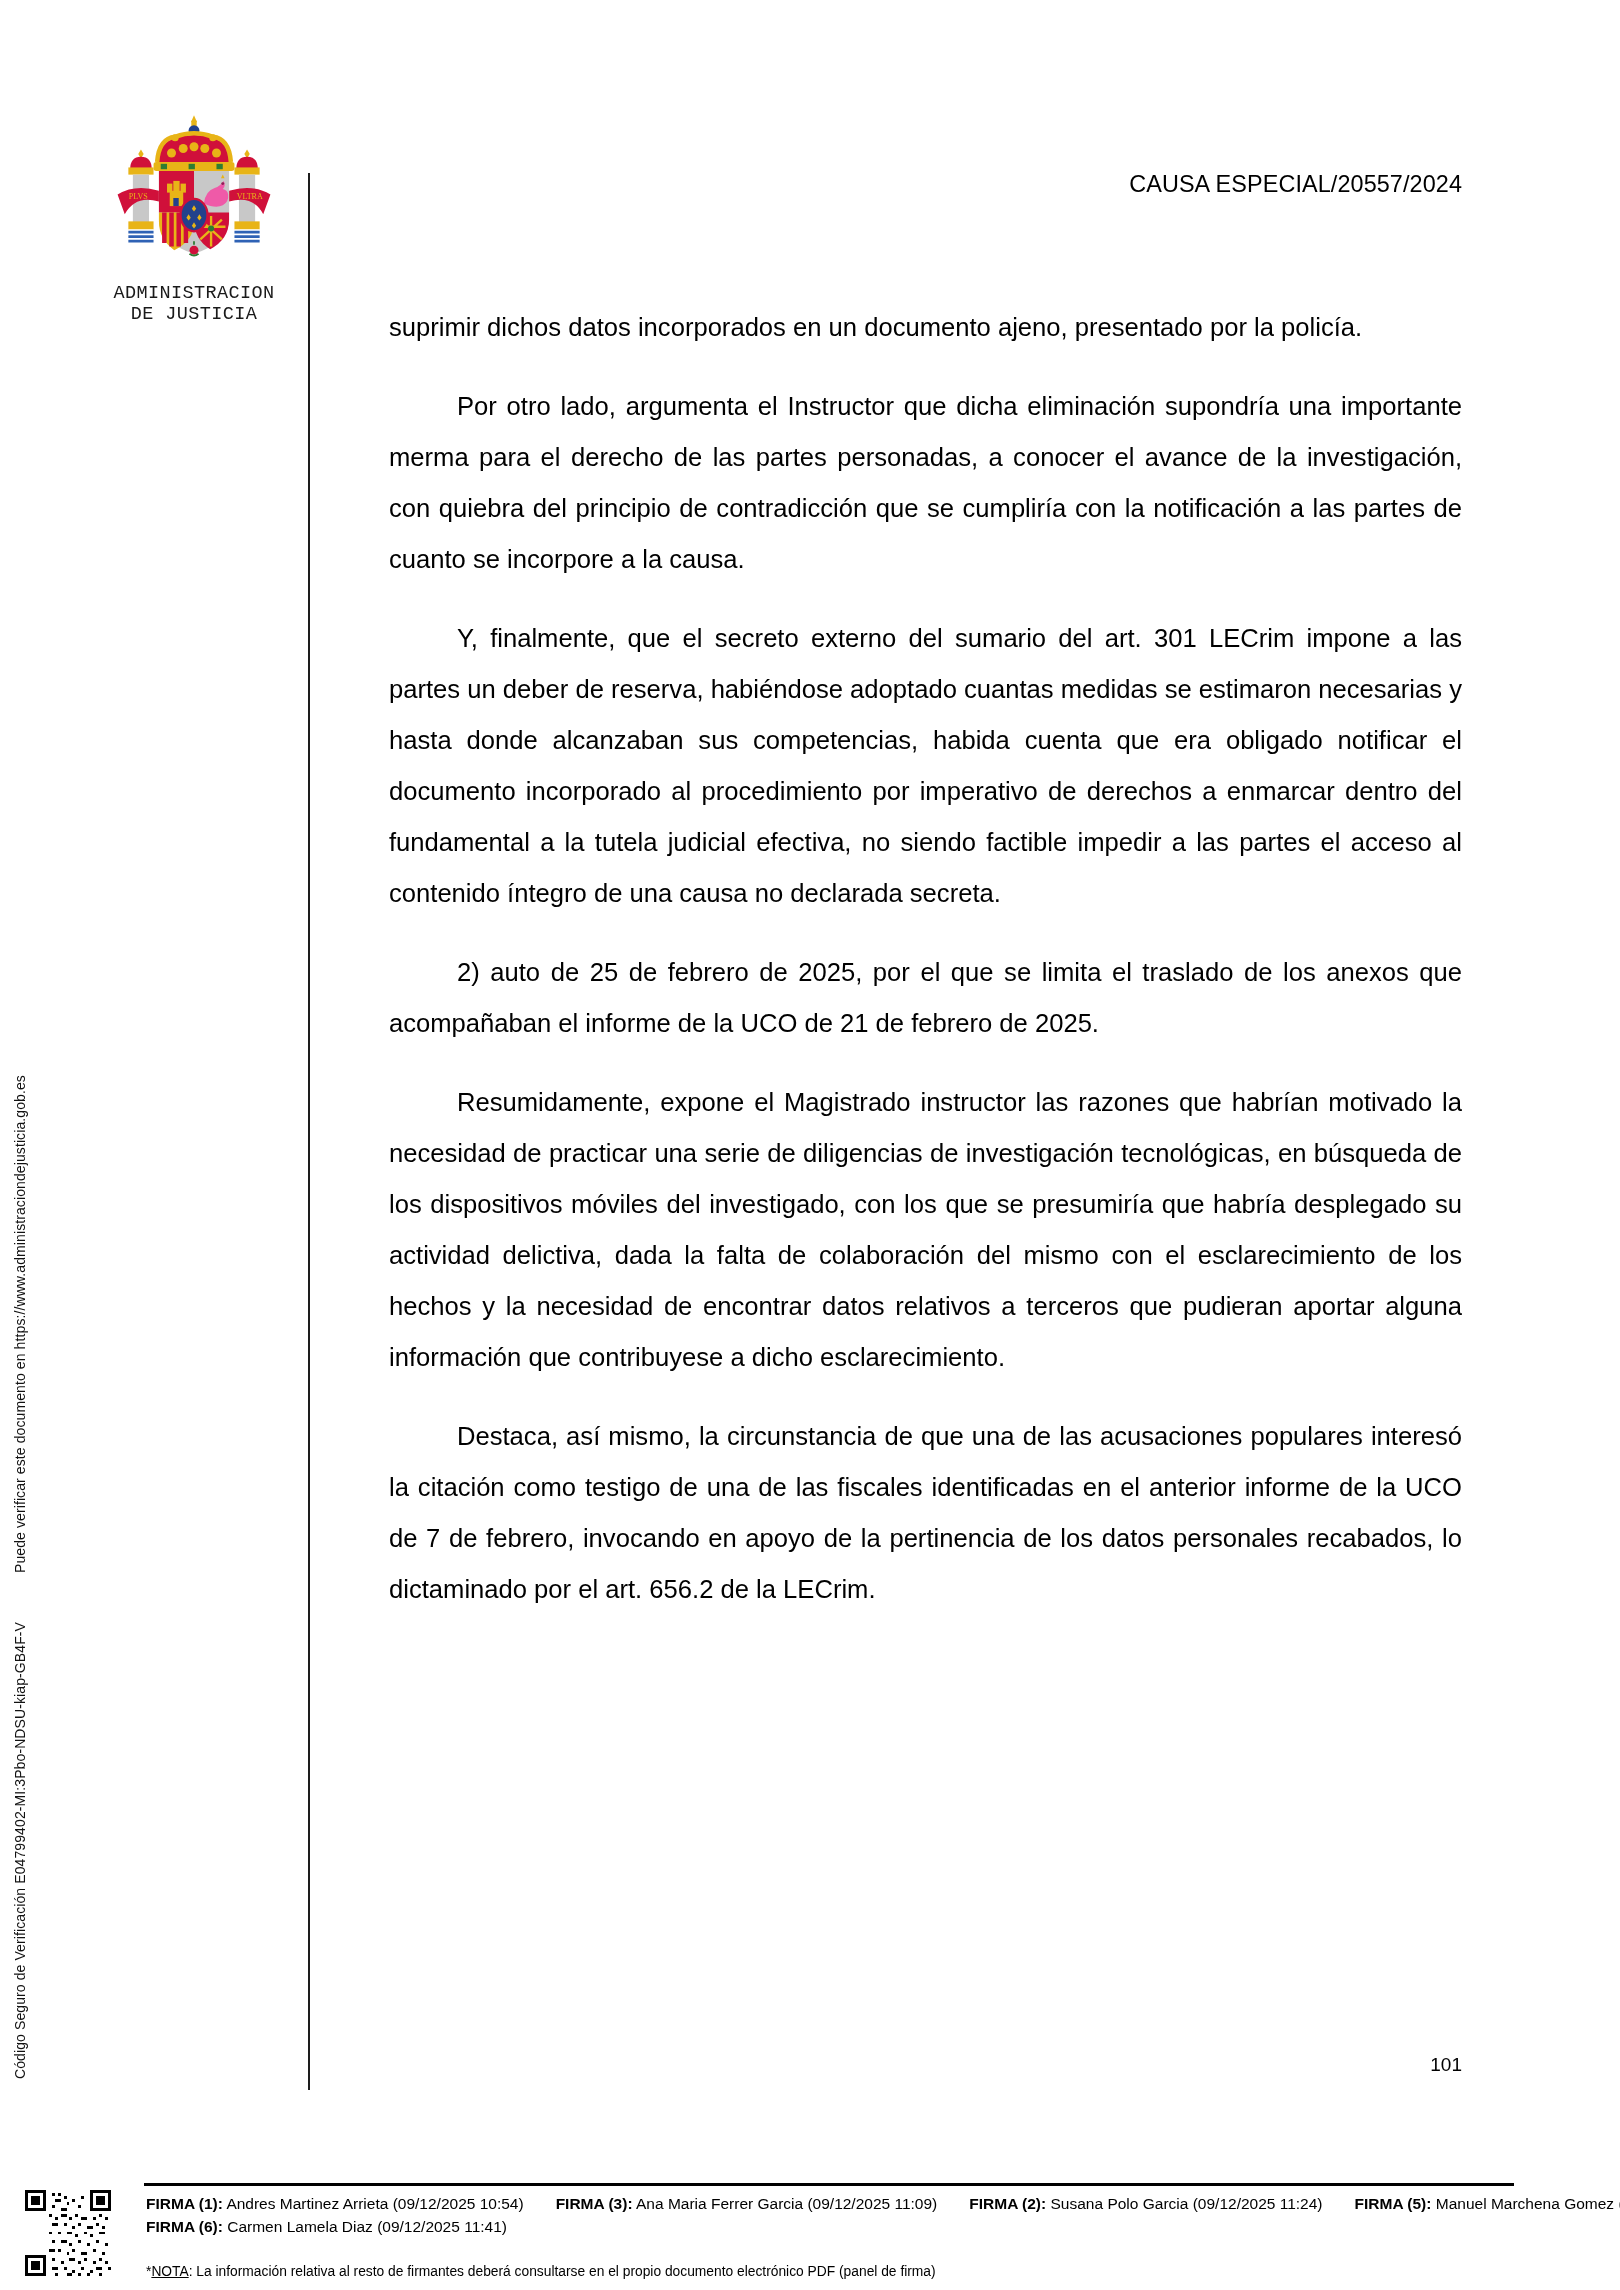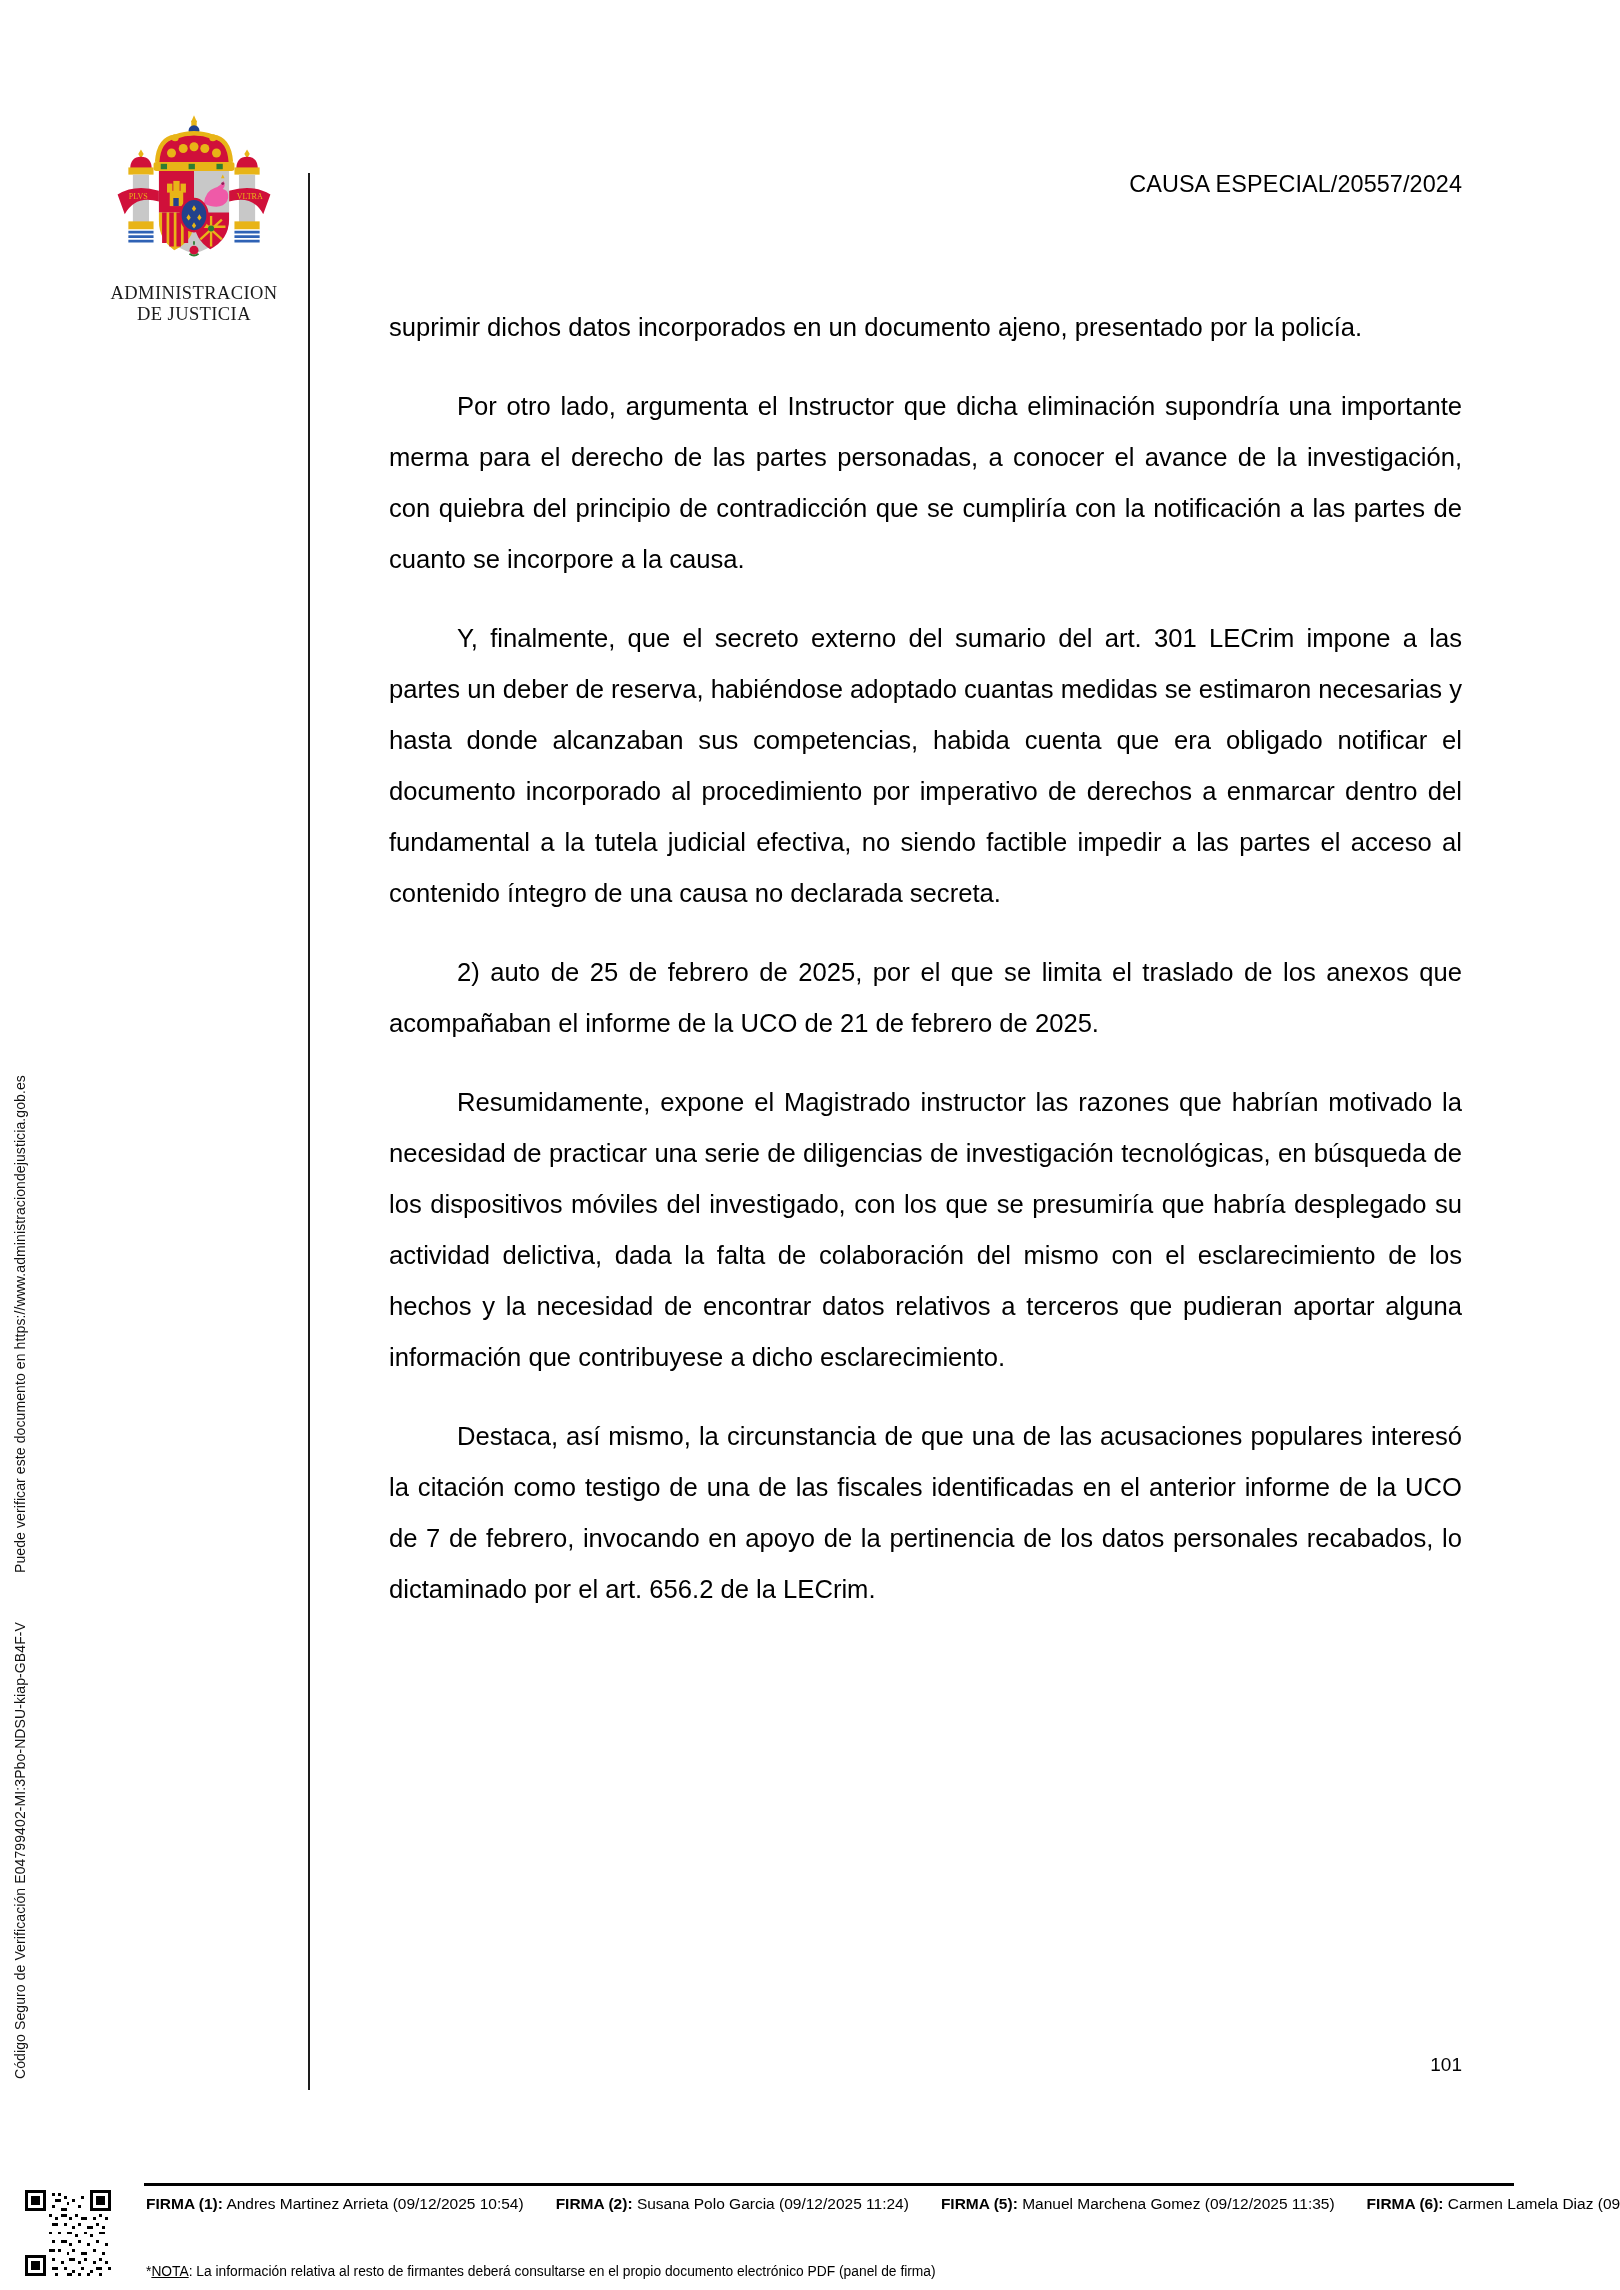--- a/index.html
+++ b/index.html
@@ -40,21 +40,21 @@
   
   .emblem-block {
     position: absolute;
     left: 86px;
     top: 108px;
     width: 216px;
     text-align: center;
   }
   .emblem-svg { display: block; margin: 0 auto; }
   .emblem-caption {
-    font-family: Liberation Serif, serif;
+    font-family: Liberation Mono, monospace;
     font-size: 18.5px;
     line-height: 1.18;
     letter-spacing: 0.4px;
     color: #1a1a1a;
     margin-top: 3.6px;
   }
   .emblem-caption span { display: block; }
 
   
   .vrule {
@@ -376,20 +376,24 @@
         <rect x="25" y="28" width="1" height="1"></rect>
       </g>
     </svg>
 
     <div class="sig-grid">
       <div class="sig-line">
         <span class="lbl">FIRMA (1):</span>
         <span>Andres Martinez Arrieta (09/12/2025 10:54)</span>
       </div>
       <div class="sig-line">
+        <span class="lbl">FIRMA (3):</span>
+        <span>Ana Maria Ferrer Garcia (09/12/2025 11:09)</span>
+      </div>
+      <div class="sig-line">
         <span class="lbl">FIRMA (2):</span>
         <span>Susana Polo Garcia (09/12/2025 11:24)</span>
       </div>
       <div class="sig-line">
         <span class="lbl">FIRMA (5):</span>
         <span>Manuel Marchena Gomez (09/12/2025 11:35)</span>
       </div>
       <div class="sig-line">
         <span class="lbl">FIRMA (6):</span>
         <span>Carmen Lamela Diaz (09/12/2025 11:41)</span>

